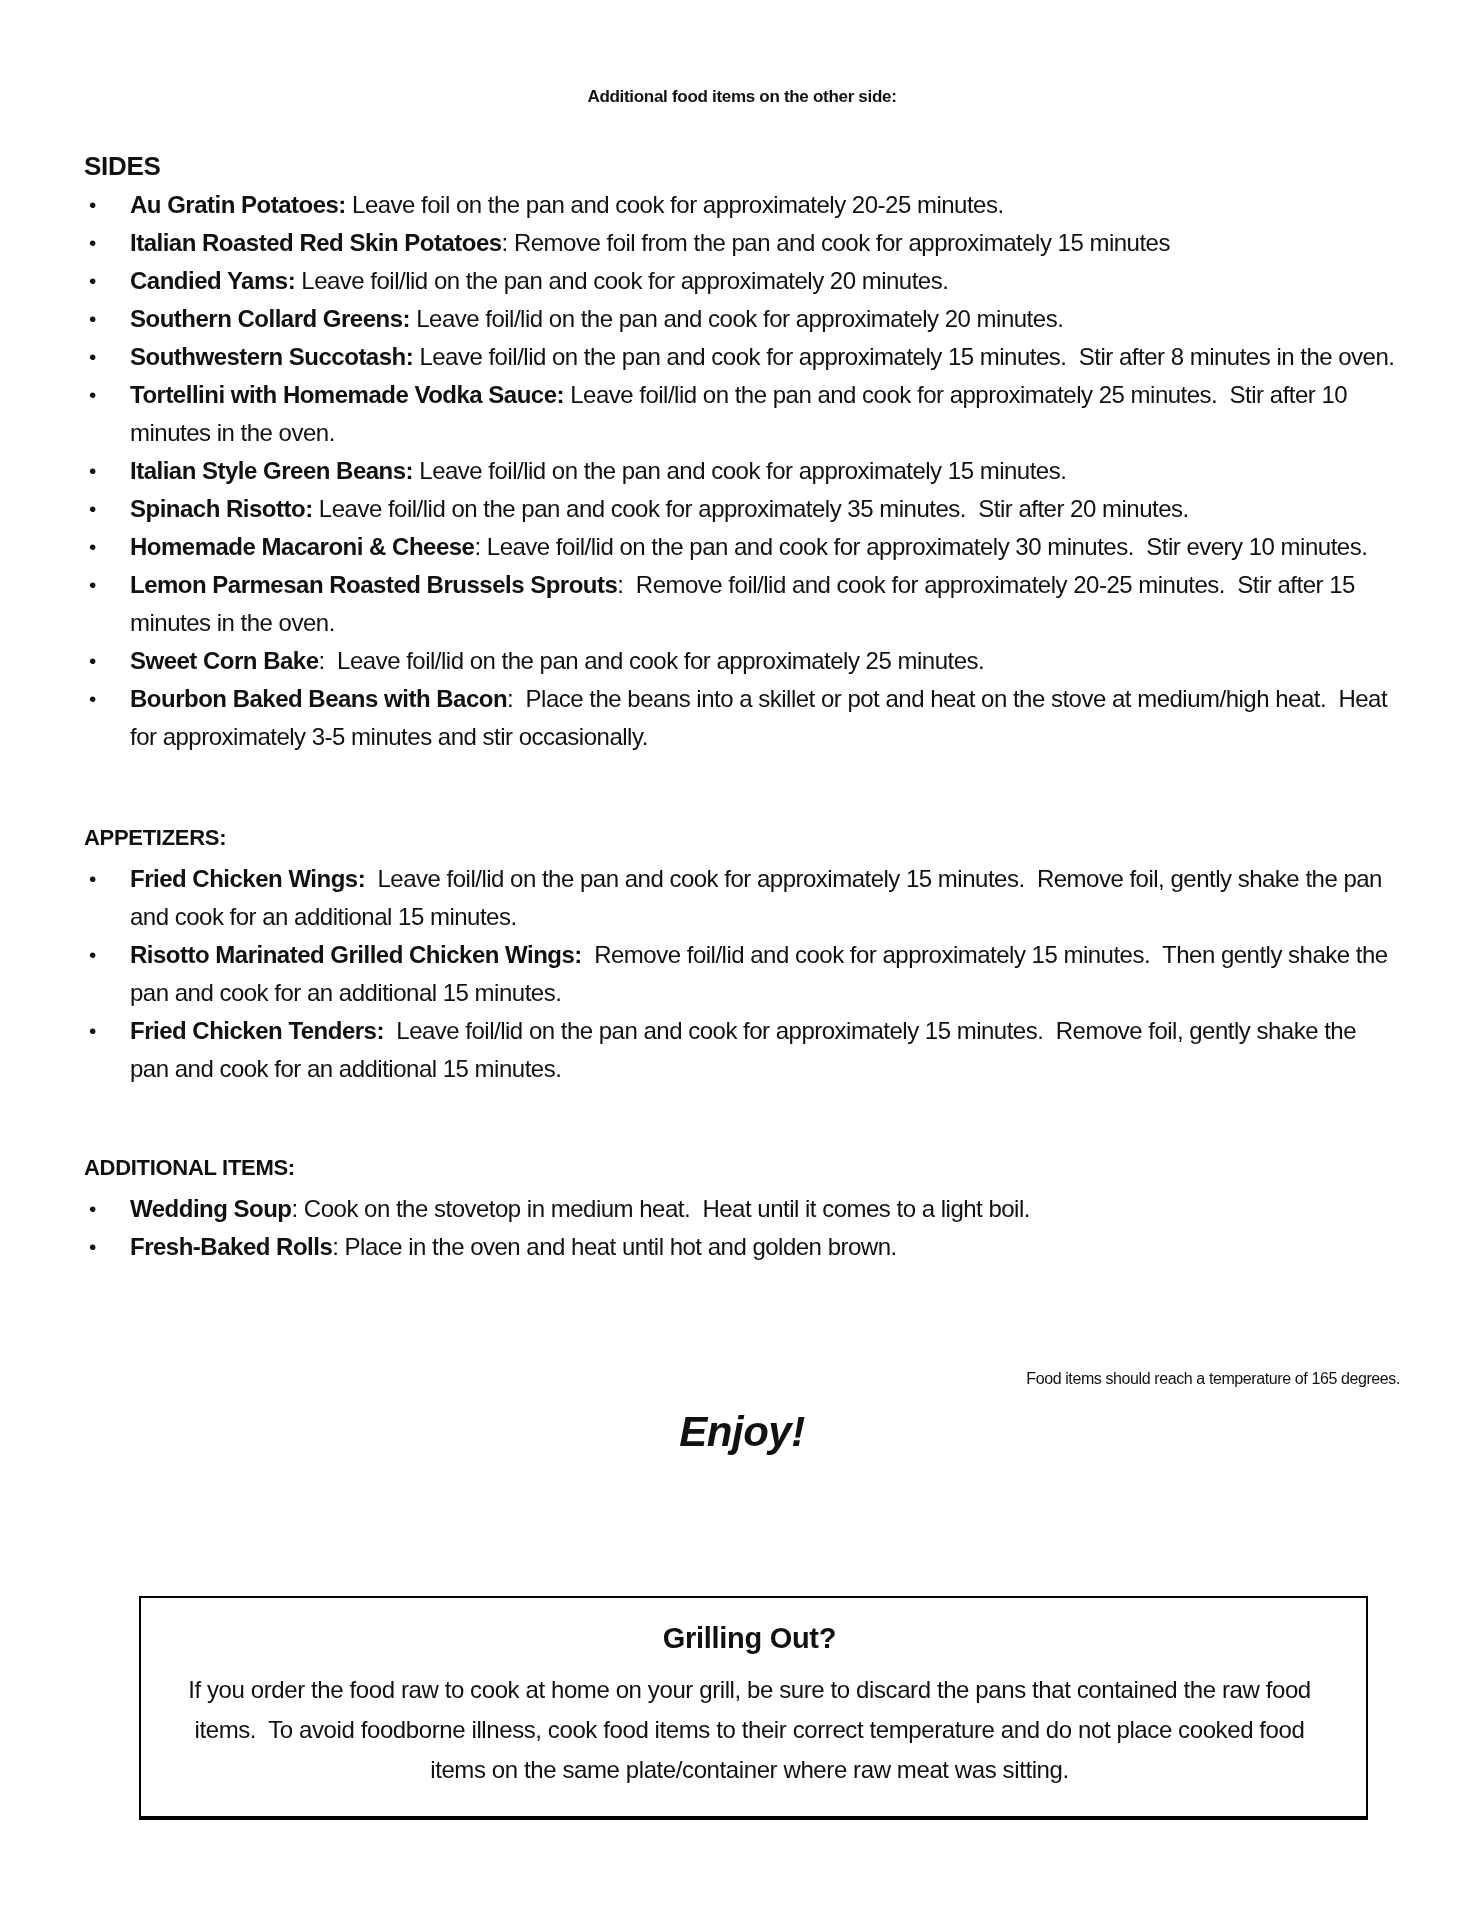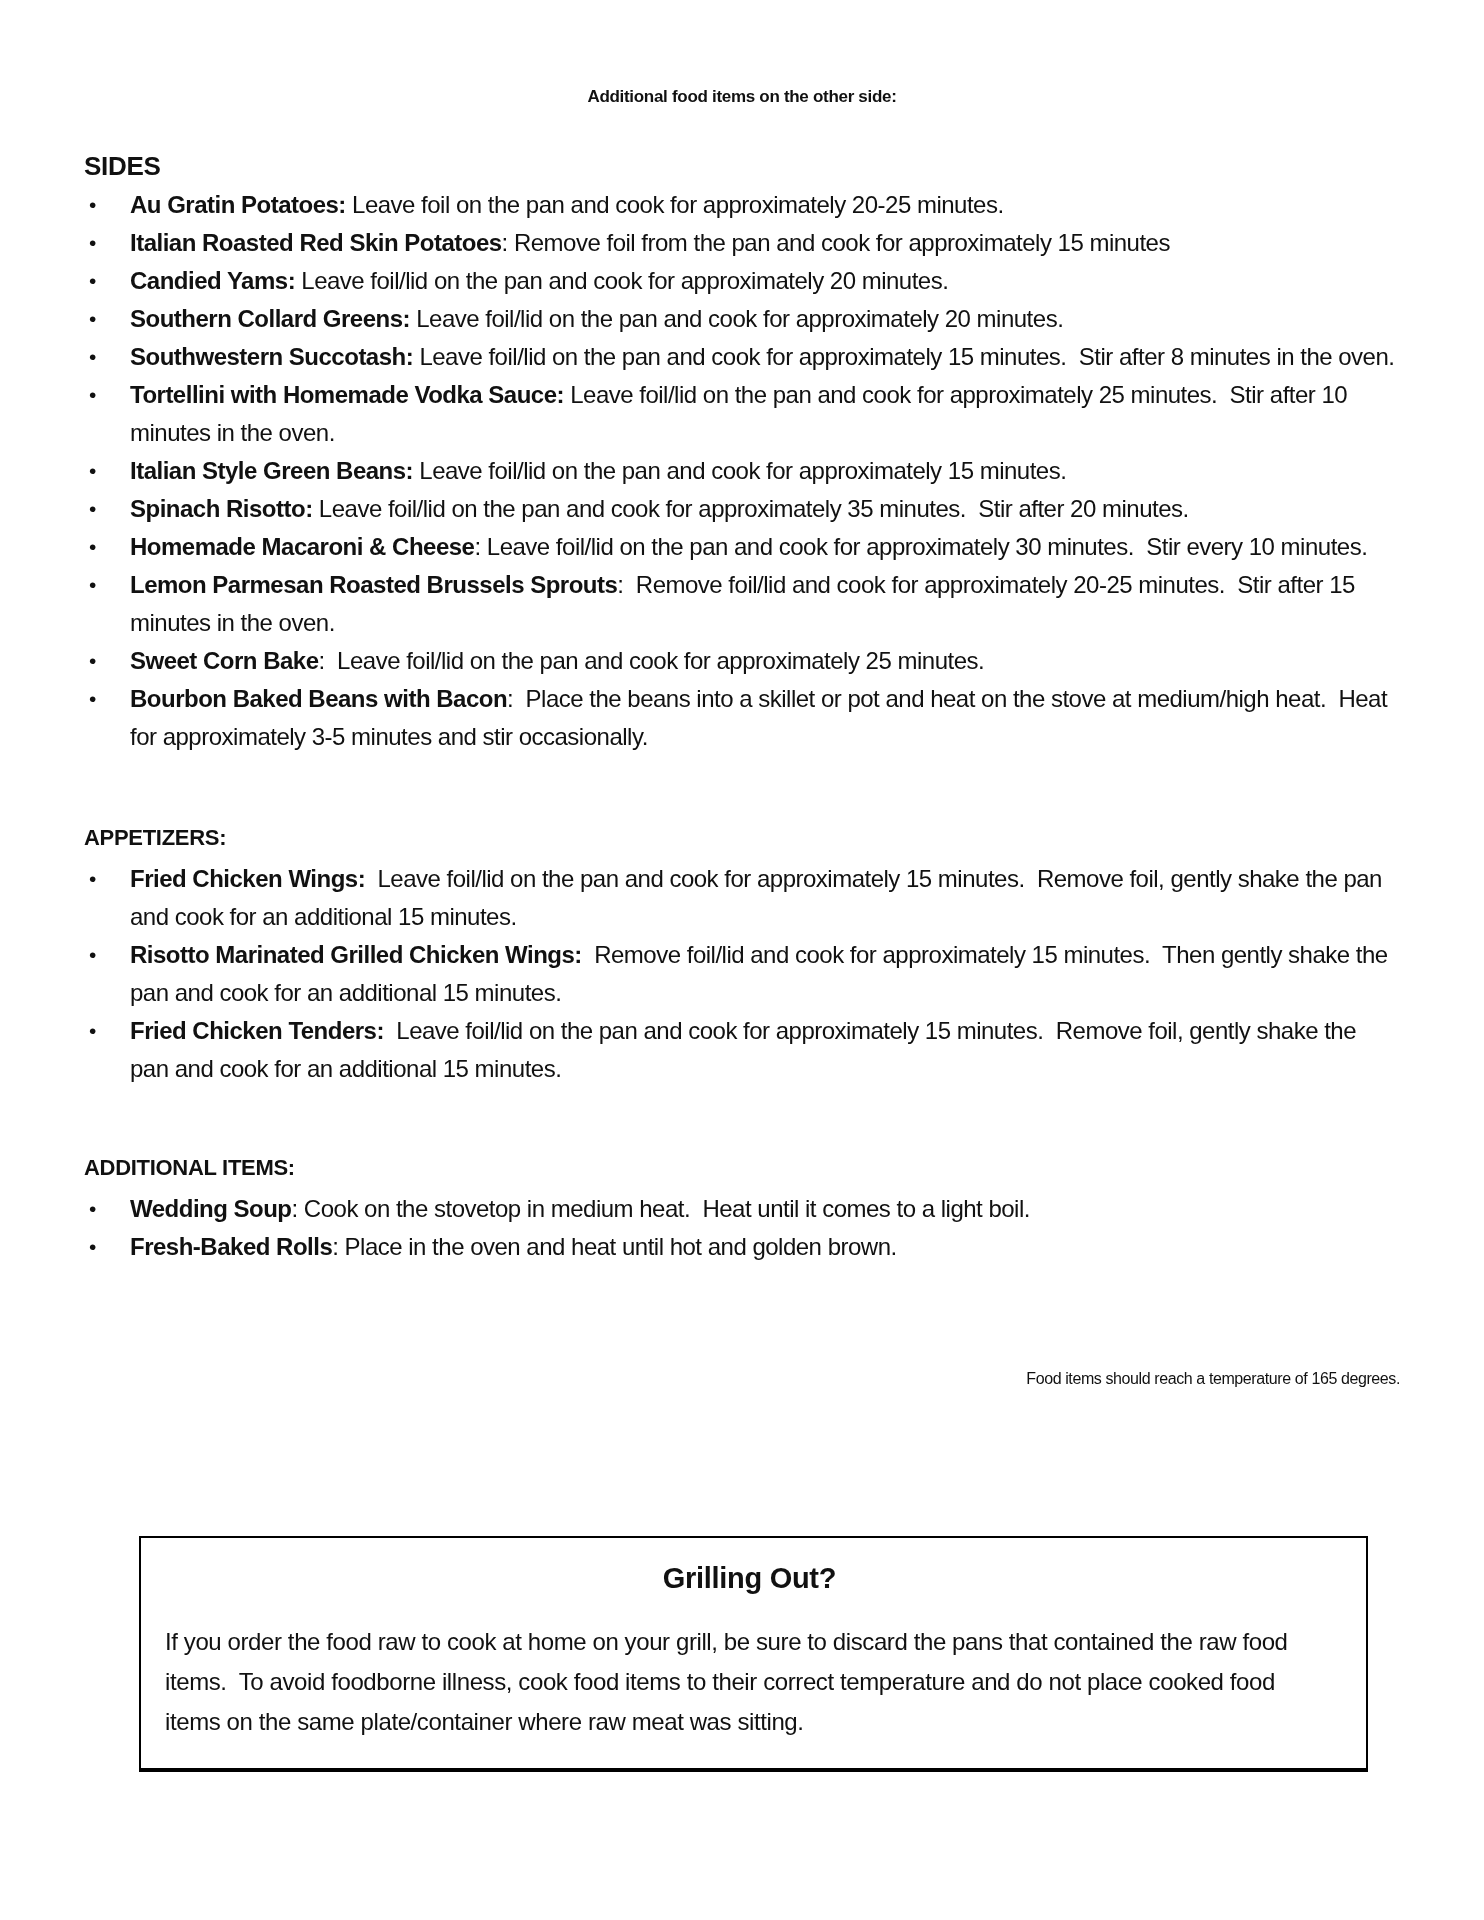--- a/index.html
+++ b/index.html
@@ -84,22 +84,22 @@
     padding: 20px 32px 26px 24px;
   }
   .grill-title {
     text-align: center;
     font-size: 29px;
     font-weight: 700;
     line-height: 40px;
     letter-spacing: -0.3px;
   }
   .grill-body {
-    margin-top: 24px;
-    text-align: left;
+    margin-top: 12px;
+    text-align: center;
     font-size: 24px;
     line-height: 40px;
     letter-spacing: -0.4px;
     white-space: pre-wrap;
   }
 </style>
 </head>
 <body>
 
 <div class="page">
@@ -138,19 +138,20 @@
   <section class="sec-additional">
     <h2 class="sec-title-center">ADDITIONAL ITEMS:</h2>
     <ul class="items">
 
     <li><span class="bullet">•</span><span class="b">Wedding Soup</span><span>: Cook on the stovetop in medium heat.  Heat until it comes to a light boil.</span></li>
         <li><span class="bullet">•</span><span class="b">Fresh-Baked Rolls</span><span>: Place in the oven and heat until hot and golden brown.</span></li>
       </ul>
   </section>
 
   <p class="temp-note">Food items should reach a temperature of 165 degrees.</p>
+  <p class="closing">Enjoy!</p>
 
   <div class="grill-box">
     <h2 class="grill-title">Grilling Out?</h2>
     <p class="grill-body">If you order the food raw to cook at home on your grill, be sure to discard the pans that contained the raw food items.  To avoid foodborne illness, cook food items to their correct temperature and do not place cooked food items on the same plate/container where raw meat was sitting.</p>
   </div>
 
 </div>
 
 </body></html>

